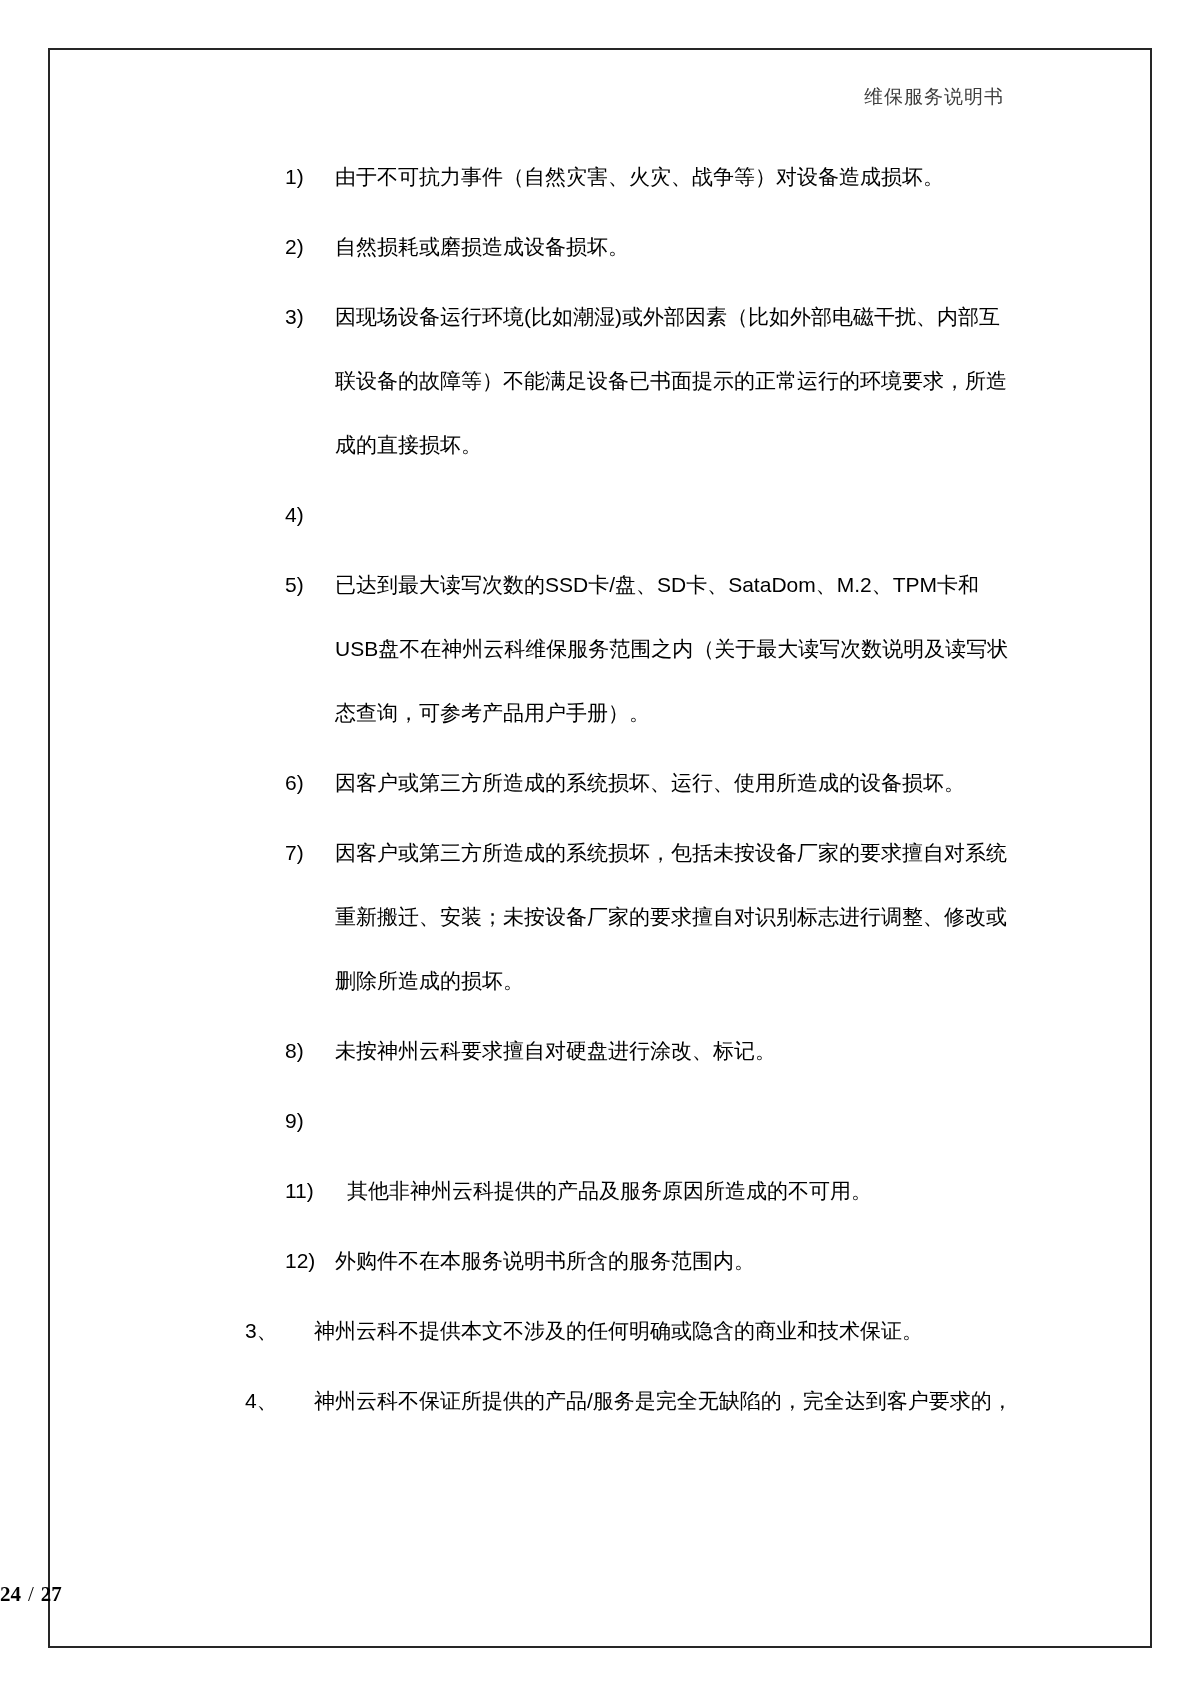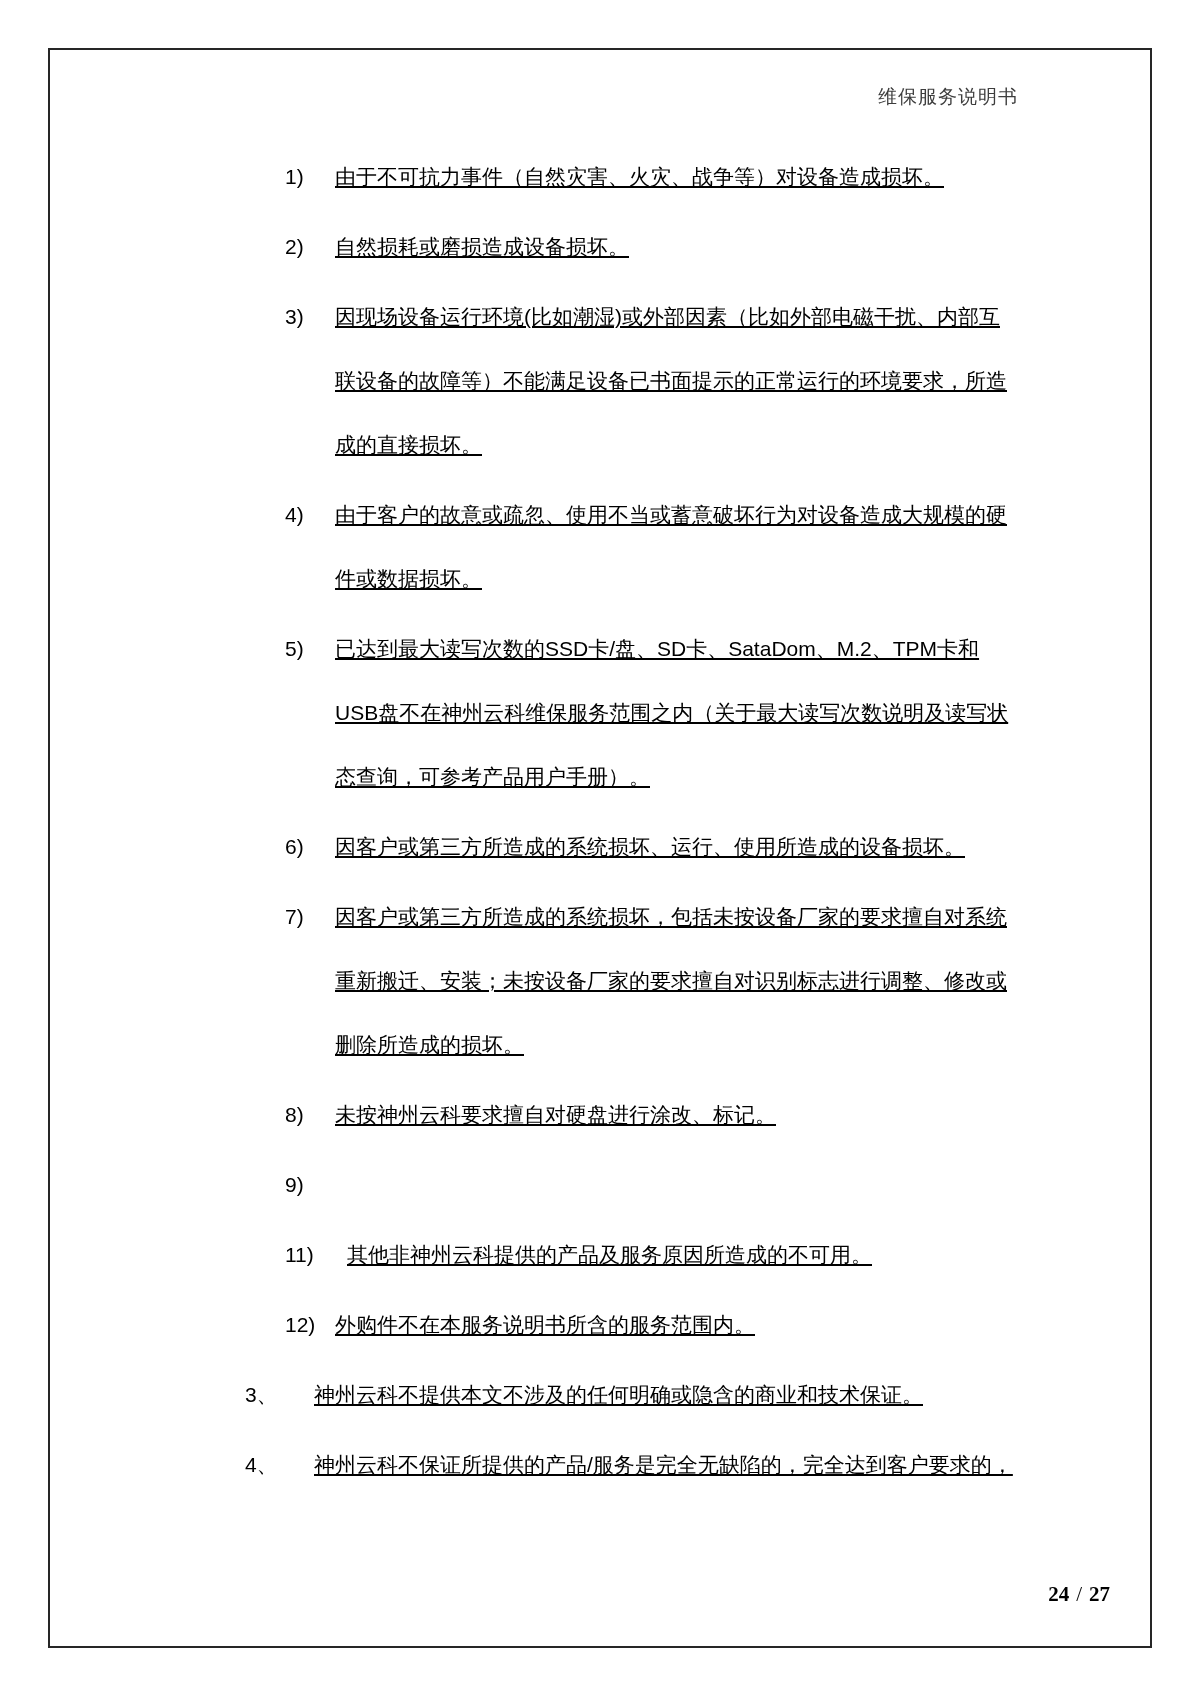--- a/index.html
+++ b/index.html
@@ -21,21 +21,21 @@
     top: 48px;
     width: 1104px;
     height: 1600px;
     border: 2px solid #262626;
     box-sizing: border-box;
     background: #ffffff;
   }
   .header-title {
     position: absolute;
     top: 84px;
-    right: 182px;
+    right: 196px;
     font-family: "Liberation Serif", serif;
     font-size: 19px;
     color: #3d3d3d;
     letter-spacing: 1px;
   }
   .content {
     position: absolute;
     left: 0;
     top: 145px;
     width: 1200px;
@@ -45,35 +45,34 @@
     margin-bottom: 6px;
     font-size: 21px;
     line-height: 64px;
     color: #000000;
   }
   .item .num {
     flex: none;
   }
   .item .txt {
     word-break: break-word;
-    text-decoration: underline;
   }
   .sub { padding-left: 285px; }
   .sub .num { width: 50px; }
   .sub .txt { width: 680px; }
   .main { padding-left: 245px; }
   .main .num { width: 57px; }
   .main .txt { width: 740px; margin-left: 12px; }
   .indent-extra .txt { text-indent: 12px; }
   .page-footer {
     position: absolute;
     top: 1582px;
     left: 0;
     width: 1110px;
-    text-align: right;
+    text-align: left;
     font-family: "Liberation Serif", serif;
     font-size: 21px;
     font-weight: bold;
     color: #000000;
   }
   .page-footer .sep {
     font-weight: normal;
     padding: 0 7px;
   }
 </style>
@@ -96,21 +95,20 @@
     <span class="txt">自然损耗或磨损造成设备损坏。</span>
   </div>
 
   <div class="item sub">
     <span class="num">3)</span>
     <span class="txt">因现场设备运行环境(比如潮湿)或外部因素（比如外部电磁干扰、内部互联设备的故障等）不能满足设备已书面提示的正常运行的环境要求，所造成的直接损坏。</span>
   </div>
 
   <div class="item sub">
     <span class="num">4)</span>
-    <span class="txt">由于客户的故意或疏忽、使用不当或蓄意破坏行为对设备造成大规模的硬件或数据损坏。</span>
   </div>
 
   <div class="item sub">
     <span class="num">5)</span>
     <span class="txt">已达到最大读写次数的SSD卡/盘、SD卡、SataDom、M.2、TPM卡和USB盘不在神州云科维保服务范围之内（关于最大读写次数说明及读写状态查询，可参考产品用户手册）。</span>
   </div>
 
   <div class="item sub">
     <span class="num">6)</span>
     <span class="txt">因客户或第三方所造成的系统损坏、运行、使用所造成的设备损坏。</span>

